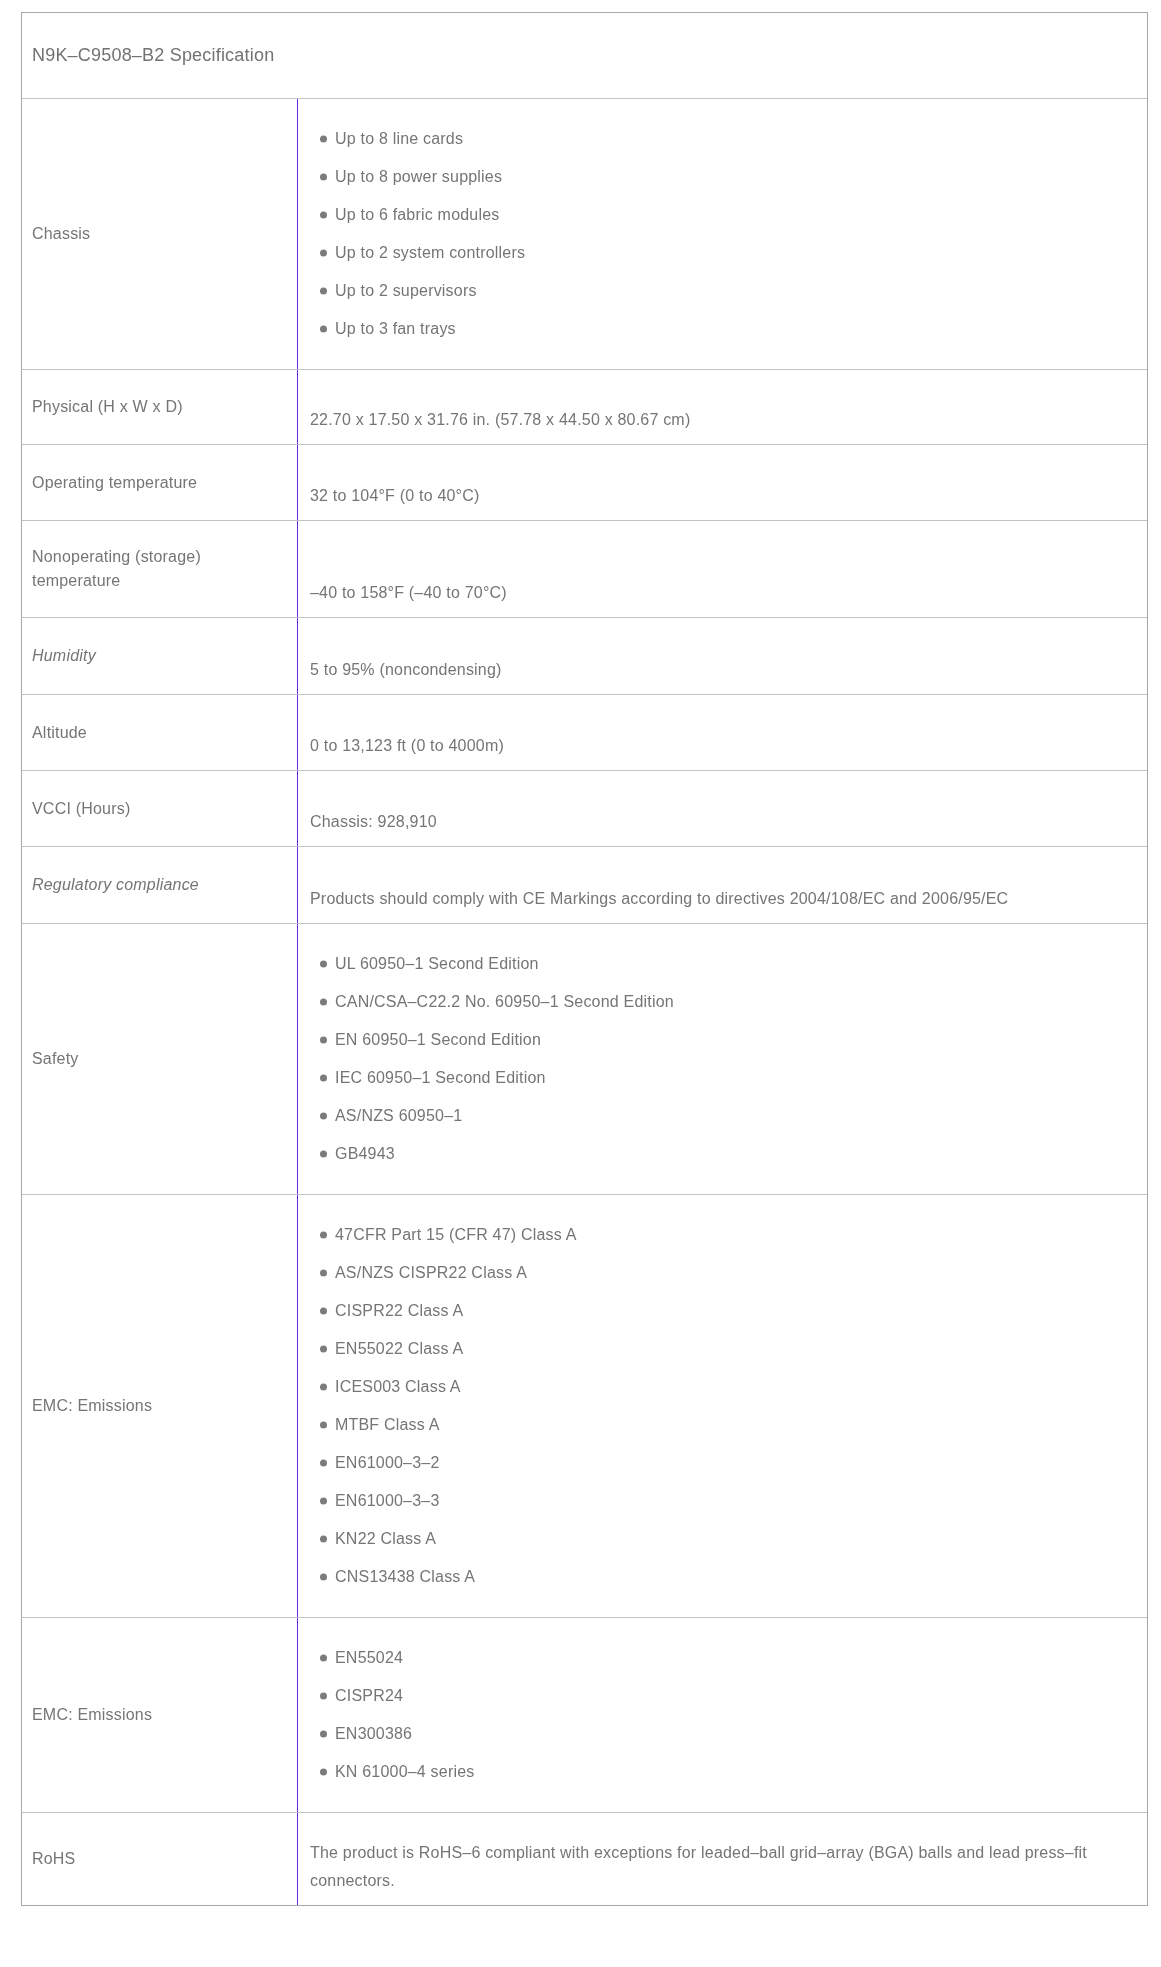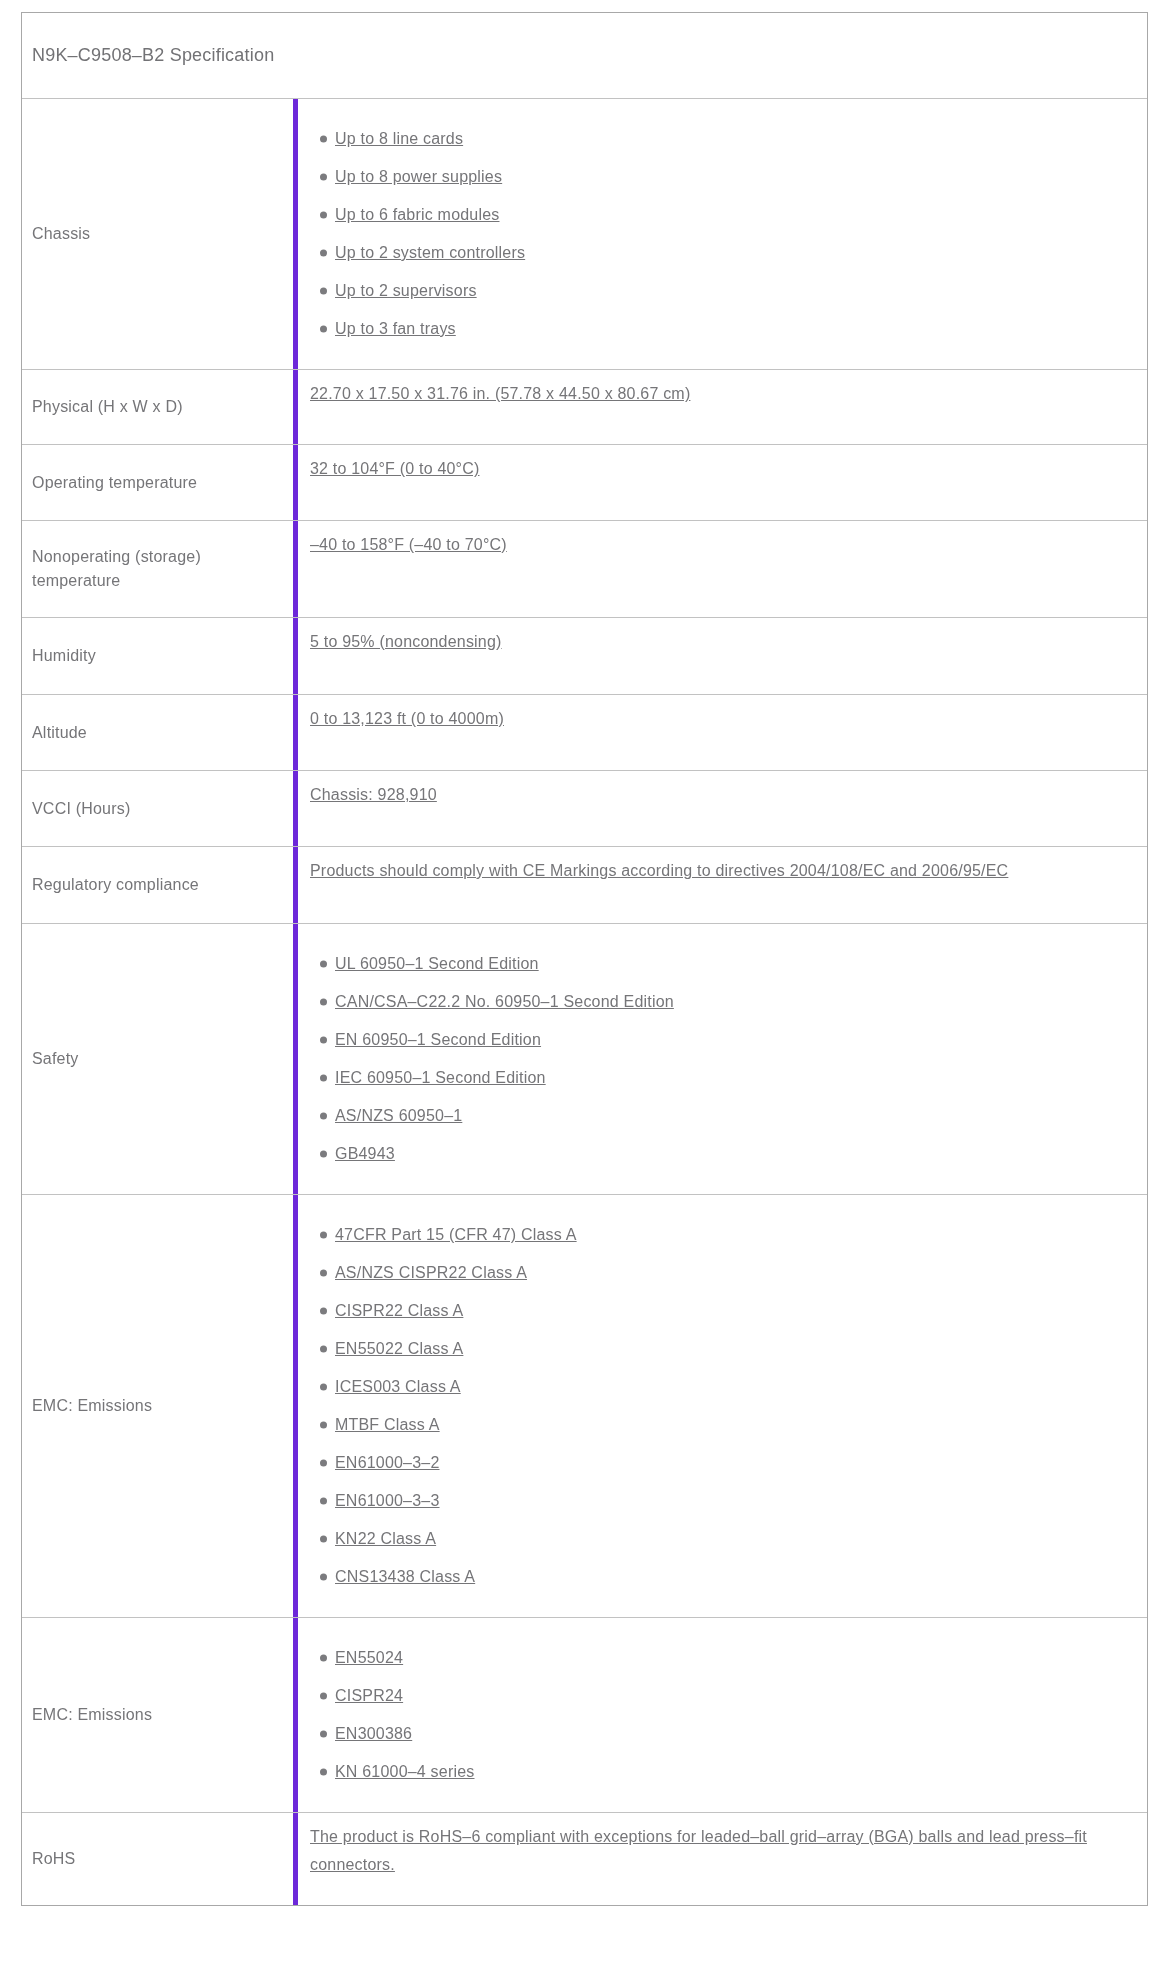--- a/index.html
+++ b/index.html
@@ -29,33 +29,32 @@
     color: #727275;
     text-align: center;
   }
   .row {
     display: flex;
     border-top: 1px solid #c2c2c2;
   }
   .label-cell {
     width: 276px;
     flex: 0 0 276px;
-    border-right: 5px solid #6d28d9;
+    border-right: 1px solid #6d28d9;
     display: flex;
     align-items: center;
     padding: 10px 14px 10px 10px;
     line-height: 24px;
   }
   .value-cell {
     flex: 1 1 auto;
     display: flex;
-    align-items: flex-start;
+    align-items: flex-end;
     padding: 10px 20px 10px 12px;
     line-height: 28px;
-    text-decoration: underline;
   }
   .value-cell.bullets {
     padding-top: 21px;
     padding-bottom: 21px;
   }
   ul.bullet-list { list-style: none; }
   ul.bullet-list li {
     position: relative;
     padding-left: 25px;
     line-height: 38px;
@@ -67,21 +66,21 @@
     left: 10px;
     top: 50%;
     transform: translateY(-50%);
     width: 7px;
     height: 7px;
     border-radius: 50%;
     background: #7b7b7e;
   }
   .h74 { min-height: 74px; }
   .h75 { min-height: 75px; }
-  .h76 { min-height: 76px; }
+  .h76 { min-height: 76px; font-style: italic; }
   .h96 { min-height: 96px; }
   .h92 { min-height: 92px; }
   .wrap-value { max-width: 830px; }
 </style>
 </head>
 <body>
 
 <div class="spec-table">
 
   <div class="title-row">

